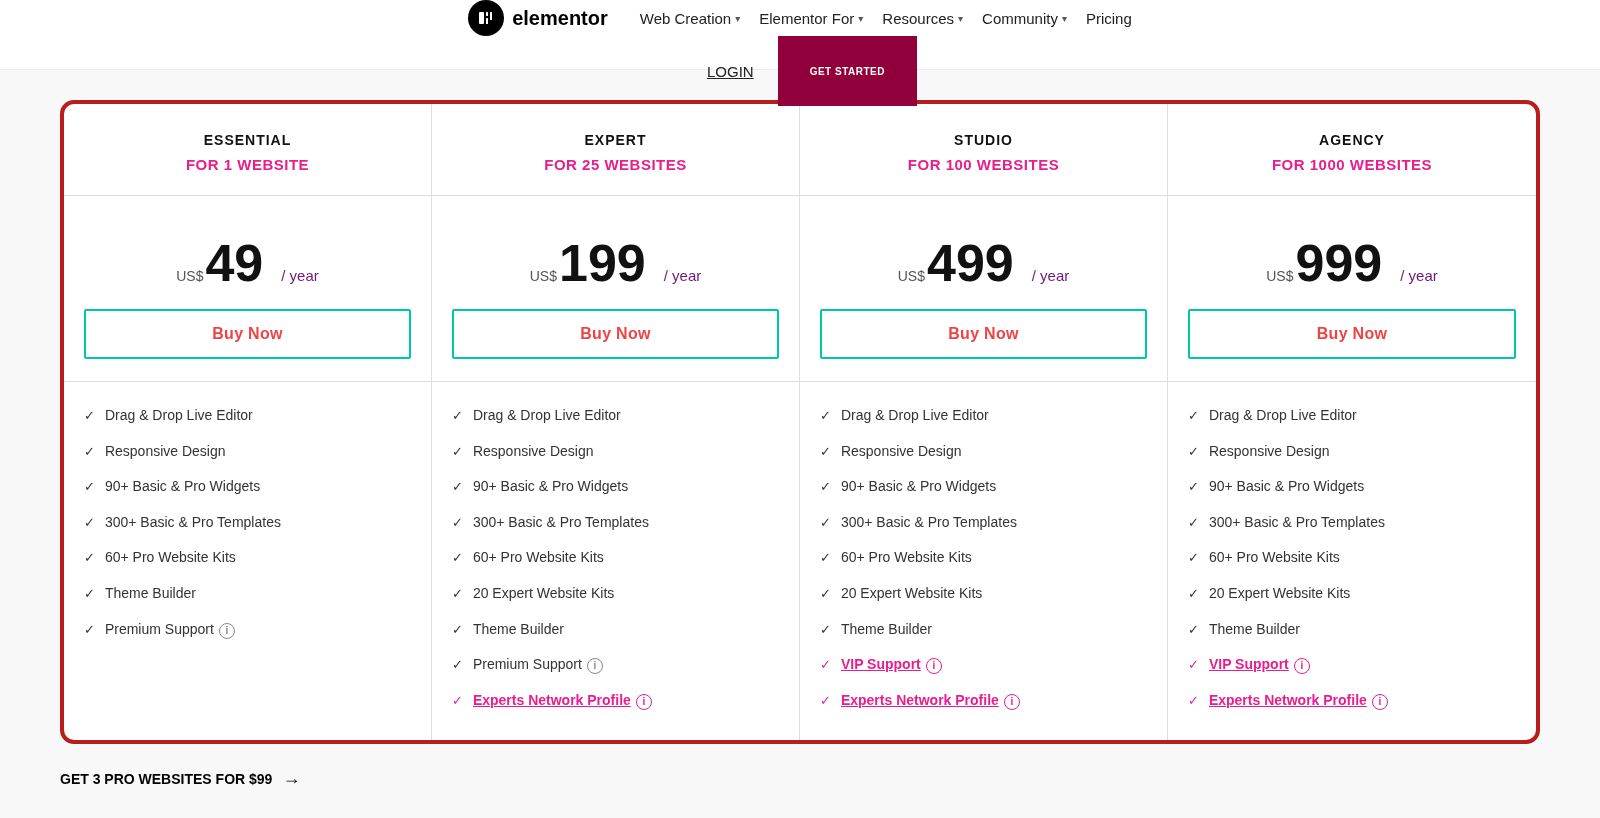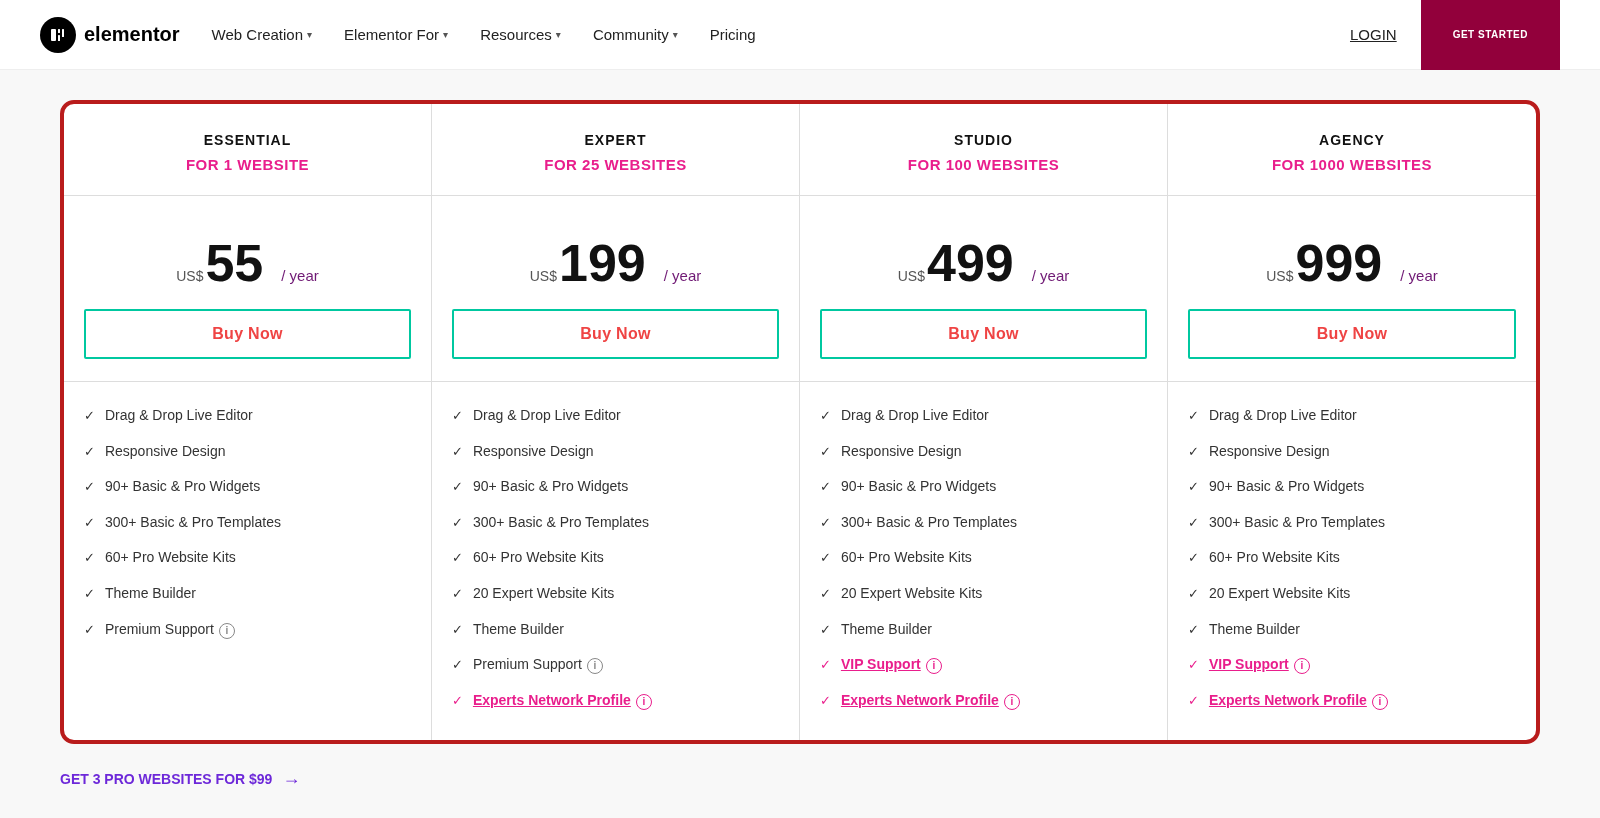--- a/index.html
+++ b/index.html
@@ -2,29 +2,29 @@
 <html><head>
   <meta charset="utf-8">
   <style>
     * { box-sizing: border-box; margin: 0; padding: 0; }
     body { font-family: -apple-system, BlinkMacSystemFont, 'Segoe UI', sans-serif; background: #fff; color: #333; }
 
     
     .navbar {
       display: flex; align-items: center; justify-content: space-between;
       padding: 0 40px; height: 70px; border-bottom: 1px solid #eee;
-      position: relative; z-index: 10;
+      position: relative; z-index: 10; flex-direction: column;
     }
     .navbar-left { display: flex; align-items: center; gap: 32px; }
     .logo { display: flex; align-items: center; gap: 8px; font-weight: 700; font-size: 20px; color: #000; }
     .logo-icon {
       width: 36px; height: 36px; background: #000; border-radius: 50%;
       display: flex; align-items: center; justify-content: center; color: #fff; font-size: 14px; font-weight: 900;
     }
-    .nav-links { display: flex; align-items: center; gap: 32px; }
+    .nav-links { display: flex; align-items: center; gap: 19px; }
     .nav-item { display: flex; align-items: center; gap: 4px; font-size: 15px; color: #222; cursor: pointer; text-decoration: none; }
     .chevron { font-size: 10px; color: #555; }
     .navbar-right { display: flex; align-items: center; gap: 0; }
     .login-btn { padding: 10px 24px; font-size: 15px; font-weight: 500; background: transparent; border: none; cursor: pointer; color: #222; text-decoration: underline; }
     .get-started-btn {
       padding: 0 32px; height: 70px; background: #92003b; color: #fff;
       font-size: 10px; font-weight: 700; border: none; cursor: pointer; letter-spacing: 0.5px;
     }
 
     
@@ -82,21 +82,21 @@
       width: 16px; height: 16px; border-radius: 50%;
       border: 1.5px solid currentColor; font-size: 10px; font-weight: 700;
       margin-left: 5px; flex-shrink: 0; cursor: pointer;
     }
     .info-icon.pink { color: #e91e8c; border-color: #e91e8c; }
     .info-icon.gray { color: #888; border-color: #888; }
 
     
     .promo-banner {
       margin-top: 24px; display: flex; align-items: center; gap: 10px;
-      font-size: 14px; font-weight: 700; color: #6d28d9;
+      font-size: 14px; font-weight: 700; color: #000000;
     }
     .promo-arrow { font-size: 18px; }
   </style>
 </head>
 <body>
 
 <nav class="navbar">
   <div class="navbar-left">
     <div class="logo">
       <div class="logo-icon">
@@ -141,21 +141,21 @@
   <div class="pricing-table" id="pricing-table">
 
   <div class="plan-col">
         <div class="plan-header">
     <div class="plan-name">ESSENTIAL</div>
     <div class="plan-websites">FOR 1 WEBSITE</div>
   </div>
         <div class="plan-pricing">
     <div class="price-row">
       <span class="price-currency">US$ </span>
-      <span class="price-amount">55</span>
+      <span class="price-amount">49</span>
       <span class="price-period">/ year</span>
     </div>
     <button class="buy-now-btn">Buy Now</button>
   </div>
         <div class="plan-features">
           <div class="feature-item">
       <span class="check-icon">✓</span>
       <span class="feature-text">Drag &amp; Drop Live Editor</span>
     </div>
           <div class="feature-item">

